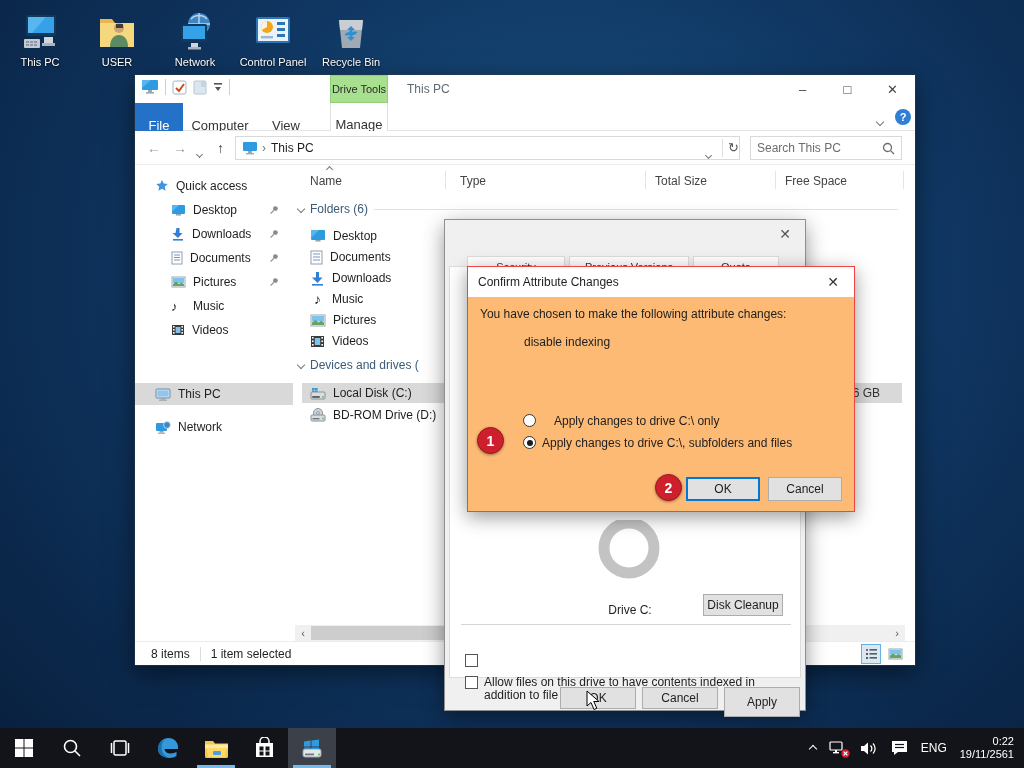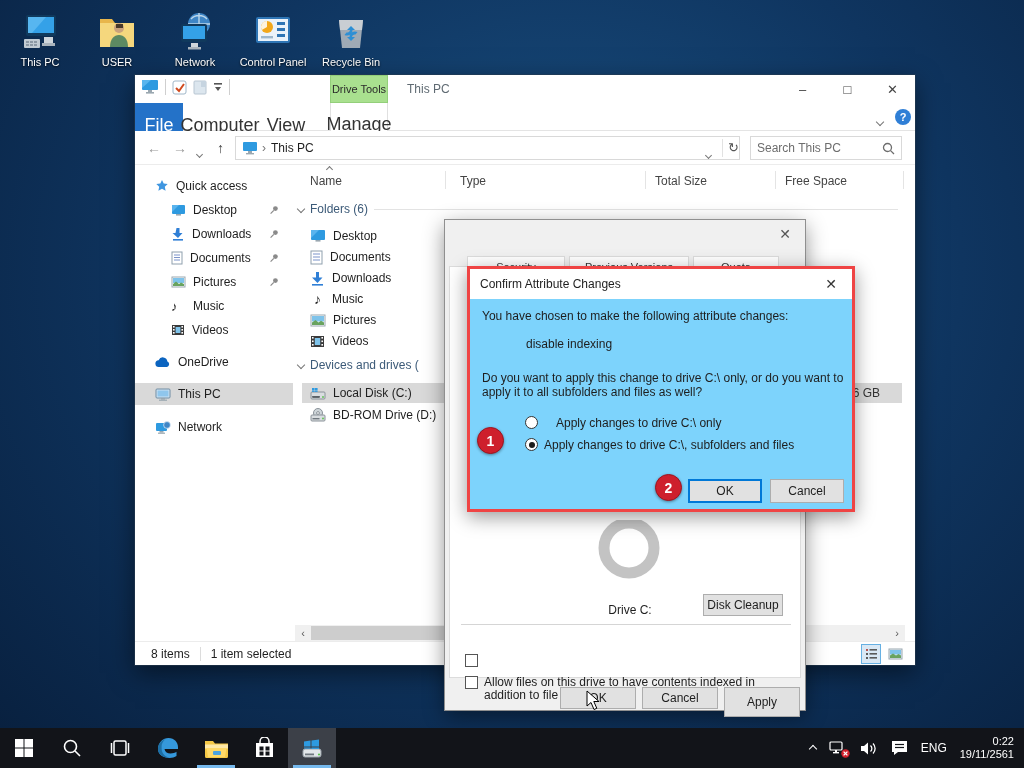--- a/index.html
+++ b/index.html
@@ -17,21 +17,21 @@
   .window { position:absolute; left:135px; top:75px; width:780px; height:590px; background:#fff;
             box-shadow:0 0 0 1px rgba(40,60,80,.55), 0 8px 24px rgba(0,0,0,.5); }
   .titlebar { position:absolute; left:0; top:0; width:100%; height:28px; background:#fff; }
   .qat { position:absolute; left:6px; top:4px; display:flex; align-items:center; gap:6px; }
   .qsep { width:1px; height:16px; background:#cfcfcf; }
   .wtitle { position:absolute; left:272px; top:7px; color:#5f6a72; font-size:12px; }
   .wbtn { position:absolute; top:0; width:45px; height:28px; display:flex; align-items:center; justify-content:center; color:#444; font-size:13px; }
   .ctxtab { position:absolute; left:195px; top:0; width:58px; height:28px; background:#a9e08f; border:1px solid #93cf7a;
             display:flex; align-items:center; justify-content:center; font-size:11px; color:#2a2a2a; }
   .tabrow { position:absolute; left:0; top:28px; width:100%; height:28px; background:#fff; border-bottom:1px solid #e4e4e4; }
-  .rtab { position:absolute; top:0; height:44px; display:flex; align-items:center; justify-content:center; font-size:18px; color:#333; }
+  .rtab { position:absolute; top:0; height:44px; display:flex; align-items:center; justify-content:center; font-size:13px; color:#333; }
   .rtab.file { background:#2472c8; color:#fff; }
   .rtab.manage { border:1px solid #e0e0e0; border-top:none; background:#fff; }
   .helpdot { width:16px; height:16px; border-radius:50%; background:#2f7fd6; color:#fff; font-size:11px; font-weight:bold;
              display:flex; align-items:center; justify-content:center; }
   .addrrow { position:absolute; left:0; top:56px; width:100%; height:34px; background:#fff; border-bottom:1px solid #ececec; }
   .navbtn { position:absolute; top:9px; font-size:14px; color:#999; }
   .addrbox { position:absolute; left:100px; top:5px; width:505px; height:24px; border:1px solid #d9d9d9; background:#fff; display:flex; align-items:center; }
   .searchbox { position:absolute; left:615px; top:5px; width:152px; height:24px; border:1px solid #d9d9d9; background:#fff; display:flex; align-items:center; padding:0 6px; color:#6d6d6d; }
   .chev { display:inline-block; width:6px; height:6px; border-right:1.4px solid #777; border-bottom:1.4px solid #777; }
   .chev.down { transform:rotate(45deg); }
@@ -61,22 +61,22 @@
   .propdlg { position:absolute; left:445px; top:220px; width:360px; height:490px; background:#f0f0f0;
              box-shadow:0 0 0 1px #8f8f8f, 0 6px 20px rgba(0,0,0,.45); }
   .dlgtitle { position:absolute; left:0; top:0; width:100%; height:28px; background:#fff; display:flex; align-items:center; padding:0 8px; gap:6px; }
   .dlgtitle .t { color:#6d6d6d; }
   .dlgclose { position:absolute; right:0; top:0; width:40px; height:28px; display:flex; align-items:center; justify-content:center; color:#555; font-size:14px; }
   .tabpage { position:absolute; left:4px; top:46px; width:352px; height:412px; background:#fff; border:1px solid #dcdcdc; }
   .ptab { position:absolute; top:36px; height:11px; overflow:hidden; background:#fff; border:1px solid #dcdcdc; border-bottom:none; font-size:11px; color:#333; text-align:center; line-height:20px; }
   .btn { background:#e1e1e1; border:1px solid #adadad; display:flex; align-items:center; justify-content:center; font-size:12px; color:#1e1e1e; }
   .cbx { position:absolute; width:13px; height:13px; border:1px solid #555; background:#fff; }
 
-  .confdlg { position:absolute; left:467px; top:266px; width:388px; height:246px; background:#7dd3fc;
-             border:3px solid #ef4444; box-shadow:0 5px 18px rgba(0,0,0,.4); }
+  .confdlg { position:absolute; left:467px; top:266px; width:388px; height:246px; background:#fdba74;
+             border:1px solid #ef4444; box-shadow:0 5px 18px rgba(0,0,0,.4); }
   .confdlg .head { position:absolute; left:0; top:0; width:100%; height:30px; background:#fff; display:flex; align-items:center; padding-left:10px; }
   .radio { position:absolute; width:13px; height:13px; border:1px solid #333; border-radius:50%; background:#fff; }
   .radio.on::after { content:""; position:absolute; left:2.5px; top:2.5px; width:6px; height:6px; border-radius:50%; background:#1b1b1b; }
 
   .stepdot { position:absolute; width:27px; height:27px; border-radius:50%; background:#ce1f2c; border:1px solid #9e1420;
              color:#fff; font-weight:bold; font-size:14px; display:flex; align-items:center; justify-content:center; z-index:60; box-shadow:0 1px 3px rgba(0,0,0,.4); }
 
   
   .taskbar { position:absolute; left:0; top:728px; width:1024px; height:40px; background:#121419; display:flex; align-items:center; z-index:90; }
   .tbi { width:48px; height:40px; display:flex; align-items:center; justify-content:center; position:relative; }
@@ -343,28 +343,20 @@
               <rect x="2" y="8" width="1.6" height="1.6"></rect>
               <rect x="10.4" y="2" width="1.6" height="1.6"></rect>
               <rect x="10.4" y="5" width="1.6" height="1.6"></rect>
               <rect x="10.4" y="8" width="1.6" height="1.6"></rect>
             </g>
             <rect x="4.6" y="3" width="4.8" height="6" fill="#7ec3ea"></rect>
           </svg>
         </span>
       <span>Videos</span>
     </div>
-    <div class="sbitem" style="top:184px;left:0;padding-left:20px;">
-      <span>
-          <svg width="16" height="11" viewBox="0 0 16 11">
-            <path d="M4 10 a3.4 3.4 0 0 1-.4-6.8 A4.6 4.6 0 0 1 12.4 4.4 A3 3 0 0 1 12 10 Z" fill="#0b64c0"></path>
-          </svg>
-        </span>
-      <span>OneDrive</span>
-    </div>
     <div class="sbitem sel" style="top:216px;left:0;padding-left:20px;">
       <span>
           <svg width="16" height="13" viewBox="0 0 16 13">
             <rect x="1" y="1" width="14" height="9" rx="1" fill="#cfe3f2" stroke="#6f8ca3"></rect>
             <rect x="2.5" y="2.5" width="11" height="6" fill="#8fc6ec"></rect>
             <rect x="6" y="10" width="4" height="1.6" fill="#9aa7b0"></rect>
             <rect x="4" y="11.6" width="8" height="1.2" fill="#9aa7b0"></rect>
           </svg>
         </span>
       <span>This PC</span>
@@ -545,21 +537,20 @@
 </div>
 
 <div class="confdlg">
   <div class="head">
     <span>Confirm Attribute Changes</span>
   </div>
   <div class="abs" style="right:0;top:0;width:42px;height:30px;display:flex;align-items:center;justify-content:center;color:#333;font-size:14px;">✕</div>
 
   <div class="abs" style="left:12px;top:40px;width:370px;">You have chosen to make the following attribute changes:</div>
   <div class="abs" style="left:56px;top:68px;">disable indexing</div>
-  <div class="abs" style="left:12px;top:102px;width:372px;line-height:14px;">Do you want to apply this change to drive C:\ only, or do you want to apply it to all subfolders and files as well?</div>
 
   <span class="radio" style="left:55px;top:147px;"></span>
   <div class="abs" style="left:74px;top:147px;margin-left:12px;">Apply changes to drive C:\ only</div>
   <span class="radio on" style="left:55px;top:169px;"></span>
   <div class="abs" style="left:74px;top:169px;">Apply changes to drive C:\, subfolders and files</div>
 
   <div class="btn abs" style="left:218px;top:210px;width:74px;height:24px;border:2px solid #0078d7;">OK</div>
   <div class="btn abs" style="left:300px;top:210px;width:74px;height:24px;">Cancel</div>
 </div>
 

